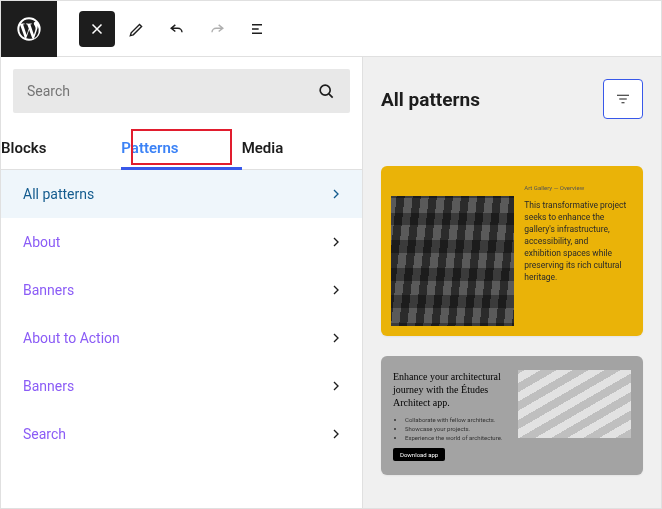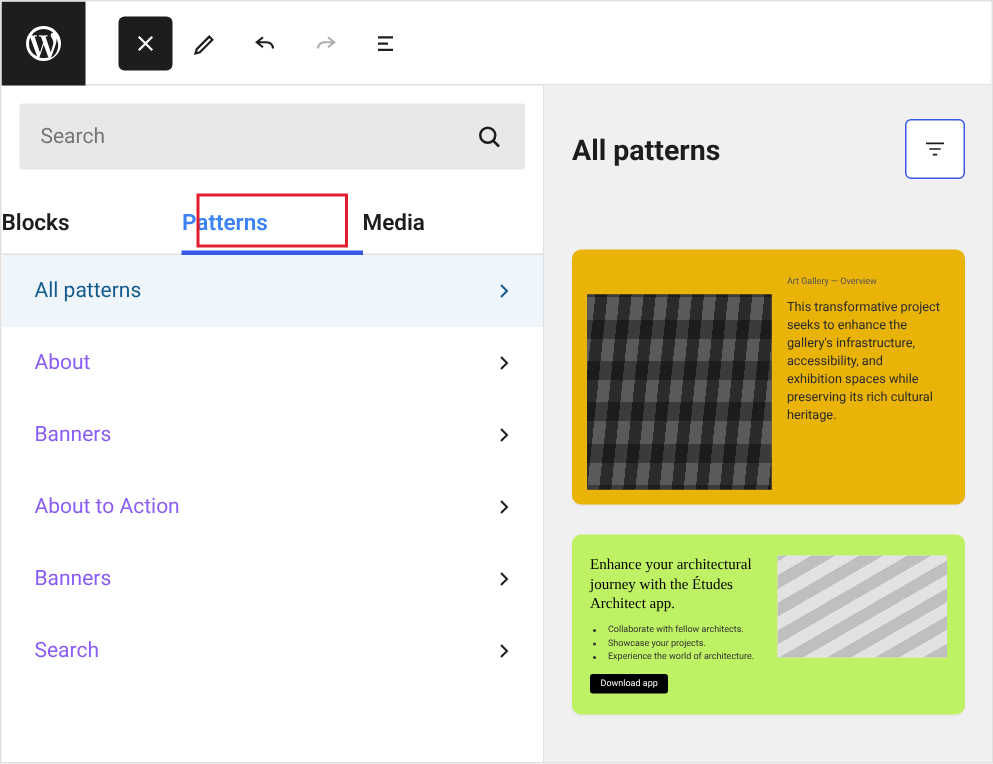--- a/index.html
+++ b/index.html
@@ -31,21 +31,21 @@
   .cat-item.selected { background: #eff6fb; color: #135b8e; }
   .cat-item svg { width: 16px; height: 16px; stroke: #1d1d1d; stroke-width: 2; }
   .cat-item.selected svg { stroke: #135b8e; }
 
   .preview { flex: 1; background: #f0f0f0; padding: 22px 18px; overflow-y: auto; }
   .prev-head { display: flex; justify-content: space-between; align-items: center; margin-bottom: 22px; }
   .prev-head h2 { font-size: 19px; font-weight: 700; color: #1d1d1d; }
   .filter-btn { width: 40px; height: 40px; border: 1.5px solid #3858e9; border-radius: 4px; display: flex; align-items: center; justify-content: center; background: #fff; cursor: pointer; }
   .filter-btn svg { width: 18px; height: 18px; stroke: #1d1d1d; stroke-width: 1.5; }
 
-  .card { background: #bef264; border-radius: 6px; margin-bottom: 20px; overflow: hidden; box-shadow: 0 1px 2px rgba(0,0,0,0.05); }
+  .card { background: #a3a3a3; border-radius: 6px; margin-bottom: 20px; overflow: hidden; box-shadow: 0 1px 2px rgba(0,0,0,0.05); }
   .card1 { background: #eab308; padding: 10px 10px 10px 10px; margin-top: 47px; }
   .card1-inner { display: flex; gap: 10px; }
   .card1-img { flex: 1.2; height: 130px; background: #2b2b2b; margin-top: 20px; overflow: hidden; position: relative; }
   .stripes { position: absolute; inset: 0; background: repeating-linear-gradient(90deg, #5a5a5a 0 7px, #2b2b2b 7px 14px); transform: skewX(-6deg) scale(1.15); }
   .stripes::after { content:""; position:absolute; inset:0; background: repeating-linear-gradient(0deg, rgba(0,0,0,0.35) 0 11px, transparent 11px 24px); }
   .card1-txt { flex: 1; padding: 8px 6px 8px 0; font-family: Georgia, serif; font-size: 8.5px; line-height: 1.4; color: #2a2a2a; }
   .card1-kicker { font-size: 6px; color: #555; margin-bottom: 8px; }
 
   .card2 { padding: 14px 12px; display: flex; gap: 12px; }
   .card2-l { flex: 1; }

